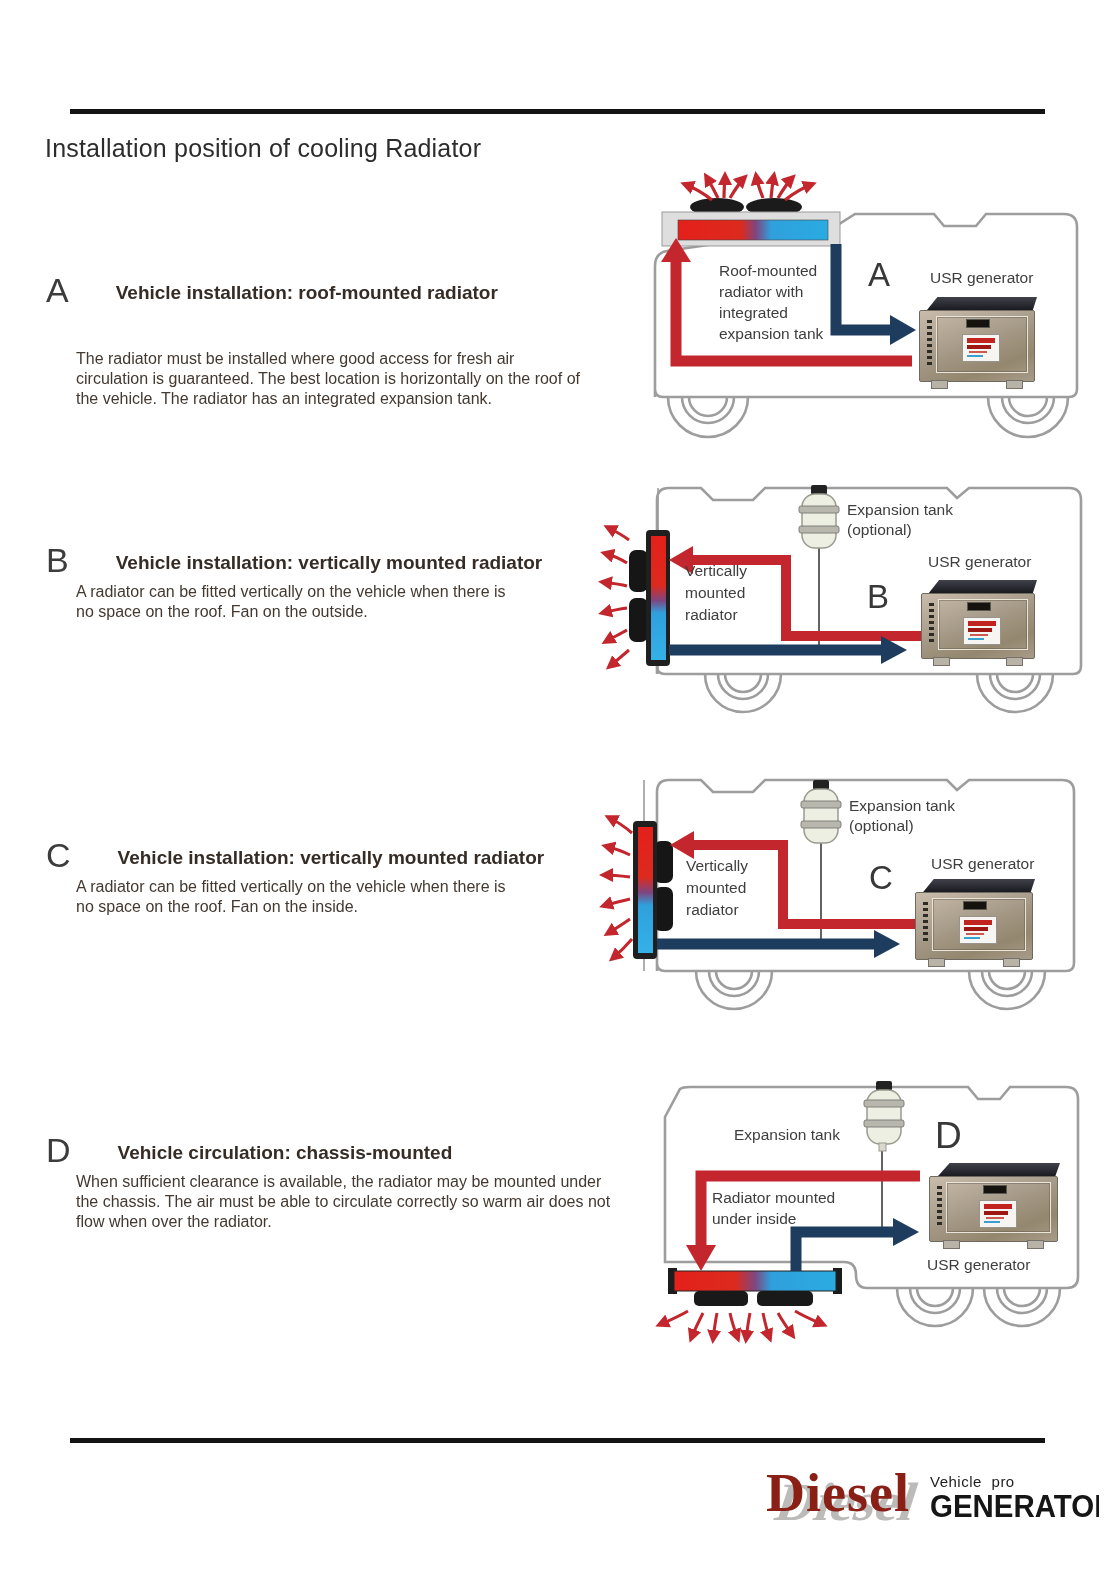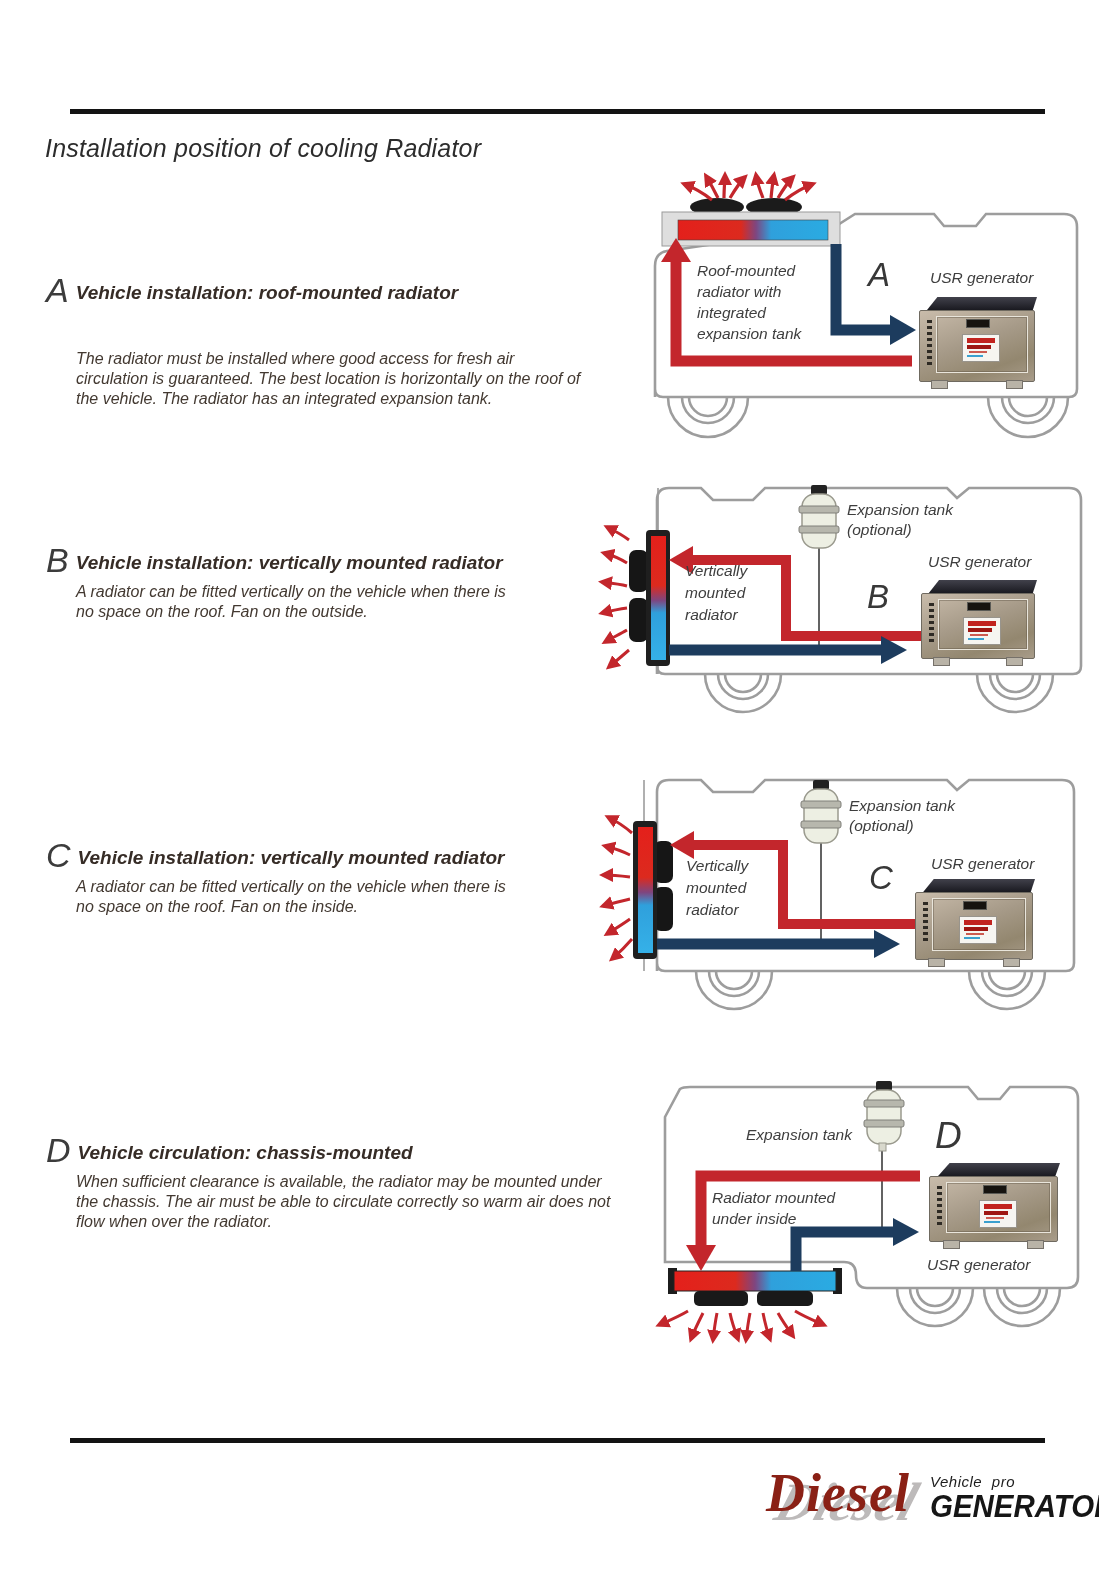--- a/index.html
+++ b/index.html
@@ -1,23 +1,23 @@
 <!DOCTYPE html>
 <html><head>
 <meta charset="utf-8">
 <style>
   html,body{margin:0;padding:0;background:#ffffff;}
-  .page{position:relative;width:1099px;height:1570px;background:#fff;font-family:"Liberation Sans",sans-serif;overflow:hidden;font-style:italic;}
+  .page{position:relative;width:1099px;height:1570px;background:#fff;font-family:"Liberation Sans",sans-serif;overflow:hidden;}
   .rule{position:absolute;background:#131313;height:5px;}
   .title{position:absolute;left:45px;top:134px;font-size:25px;color:#2c2c2c;letter-spacing:0.2px;}
   
   .section{position:absolute;left:46px;}
   .sec-head{display:flex;align-items:flex-start;gap:7px;}
   .sec-letter{font-size:34px;line-height:36px;font-weight:400;color:#3c3c3c;}
-  .sec-title{font-size:19px;font-weight:700;color:#362c26;padding-top:10px;}
+  .sec-title{font-size:19px;font-weight:700;color:#362c26;padding-top:10px;margin-left:40px;}
   .sec-body{margin:4px 0 0 30px;font-size:16px;line-height:20px;color:#433931;}
   
   .diagram{position:absolute;}
   .diagram svg{position:absolute;left:0;top:0;}
   .dlabel{position:absolute;font-size:15.5px;line-height:21px;color:#3e3e3e;}
   .lh22{line-height:22px;}
   .dletter{position:absolute;font-size:33px;color:#383838;}
   
   .generator{position:absolute;}
   .gen-top{position:absolute;left:0;right:0;top:0;height:15px;background:linear-gradient(#41414b,#14141a);clip-path:polygon(7% 100%,17% 0%,100% 0%,96% 100%);}
@@ -118,21 +118,21 @@
         <path d="M72,30 C62,22 52,17 44,14"></path>
         <path d="M78,28 C73,18 69,11 66,6"></path>
         <path d="M84,28 C84,18 85,10 85,5"></path>
         <path d="M90,28 C96,18 101,11 105,7"></path>
         <path d="M123,28 C119,18 117,11 116,5"></path>
         <path d="M131,28 C132,18 133,10 134,5"></path>
         <path d="M138,28 C144,18 149,11 153,7"></path>
         <path d="M145,30 C155,22 165,17 173,14"></path>
       </g>
     </svg>
-    <div class="dlabel" style="left:57px;top:90px;width:112px;">Roof-mounted radiator with integrated expansion tank</div>
+    <div class="dlabel" style="left:79px;top:90px;width:112px;">Roof-mounted radiator with integrated expansion tank</div>
     <div class="dletter" style="left:228px;top:86px;">A</div>
     <div class="dlabel" style="left:290px;top:97px;white-space:nowrap;">USR generator</div>
     <div class="generator" style="left:277px;top:127px;width:120px;height:92px;">
       <div class="gen-top"></div>
       <div class="gen-body">
         <div class="gen-panel"></div>
         <div class="gen-vents"></div>
         <div class="gen-slot"></div>
         <div class="gen-label">
             <div class="l1"></div>
@@ -336,21 +336,21 @@
         <path d="M58,236 C48,242 38,246 29,250"></path>
         <path d="M73,238 C68,248 64,256 61,264"></path>
         <path d="M87,238 C85,248 84,256 83,265"></path>
         <path d="M100,238 C102,248 105,256 108,264"></path>
         <path d="M120,238 C118,248 117,256 116,265"></path>
         <path d="M133,238 C135,248 137,256 140,264"></path>
         <path d="M148,238 C153,247 158,254 163,261"></path>
         <path d="M165,236 C175,242 185,246 194,250"></path>
       </g>
     </svg>
-    <div class="dlabel" style="left:116px;top:49px;white-space:nowrap;">Expansion tank</div>
+    <div class="dlabel" style="left:104px;top:49px;white-space:nowrap;">Expansion tank</div>
     <div class="dletter" style="left:305px;top:40px;font-size:37px;">D</div>
     <div class="dlabel" style="left:82px;top:112px;width:142px;">Radiator mounted under inside</div>
     <div class="dlabel" style="left:297px;top:179px;white-space:nowrap;">USR generator</div>
     <div class="generator" style="left:297px;top:88px;width:133px;height:86px;">
       <div class="gen-top"></div>
       <div class="gen-body">
         <div class="gen-panel"></div>
         <div class="gen-vents"></div>
         <div class="gen-slot"></div>
         <div class="gen-label">

